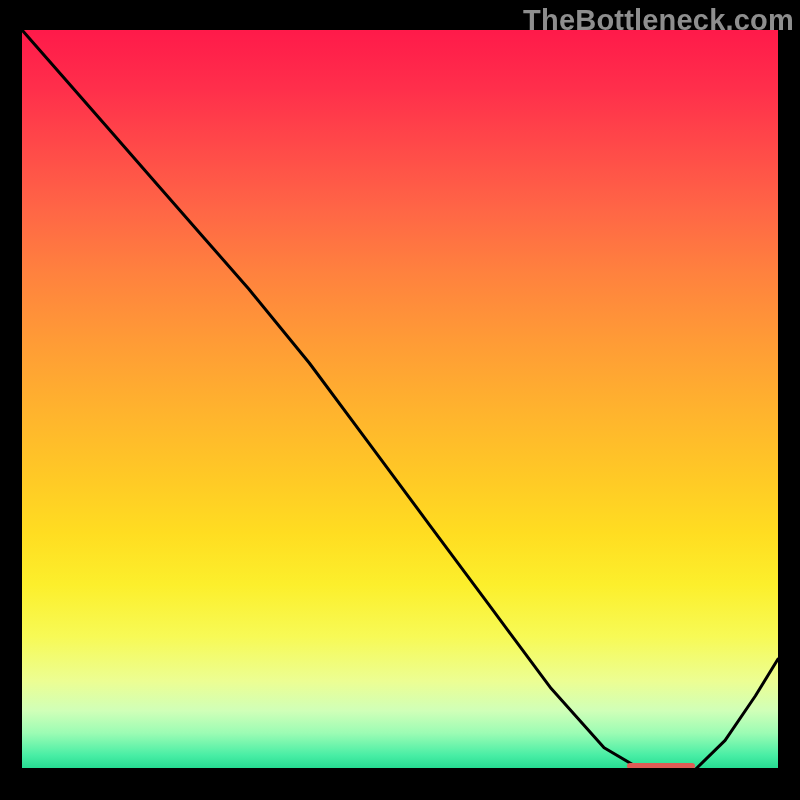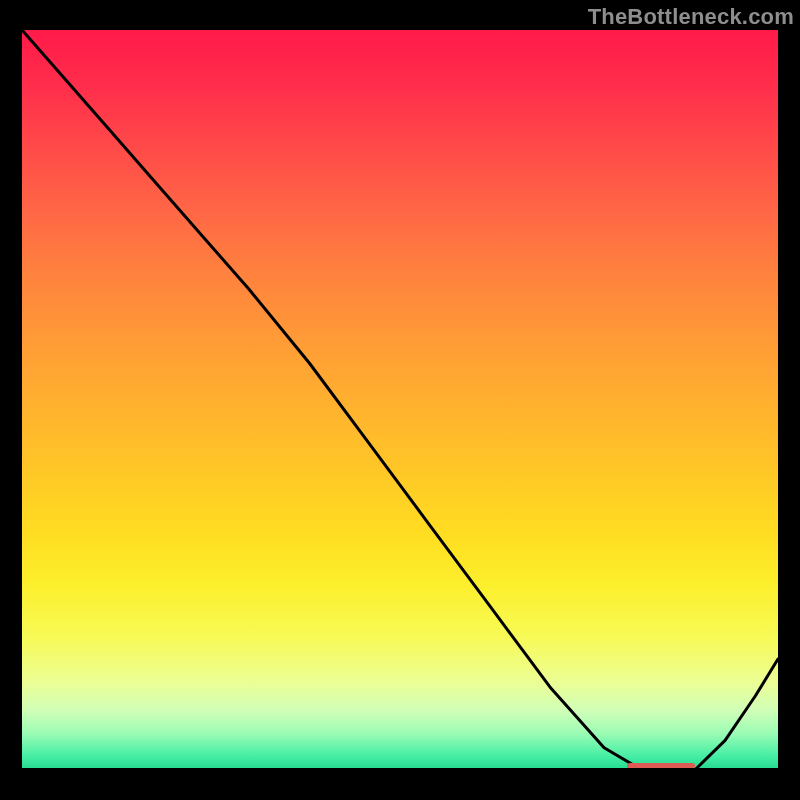--- a/index.html
+++ b/index.html
@@ -7,21 +7,21 @@
   .stage {
     position: relative;
     width: 800px;
     height: 800px;
     background: #000;
   }
   .watermark {
     position: absolute;
     top: 4px;
     right: 6px;
-    font-size: 22px;
+    font-size: 29px;
     font-weight: 600;
     color: #8e8e8e;
     letter-spacing: 0.2px;
     user-select: none;
   }
   .plot-area {
     position: absolute;
     left: 22px;
     top: 30px;
     width: 756px;

